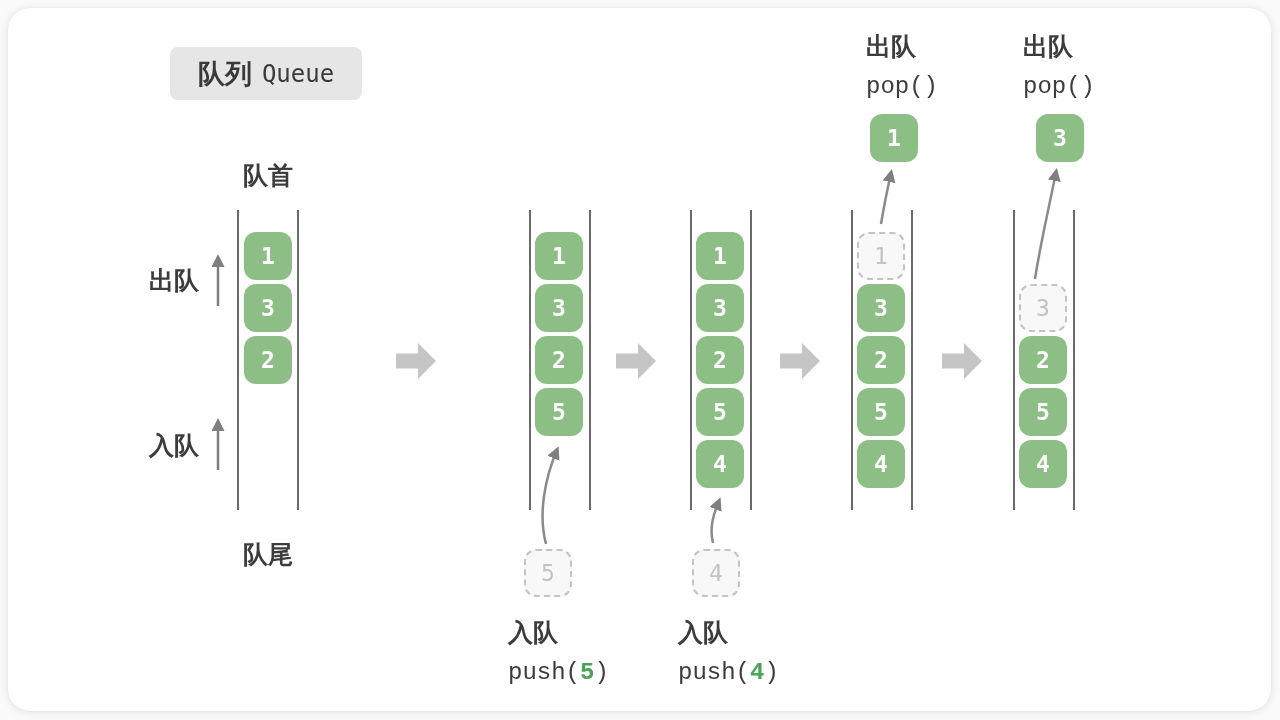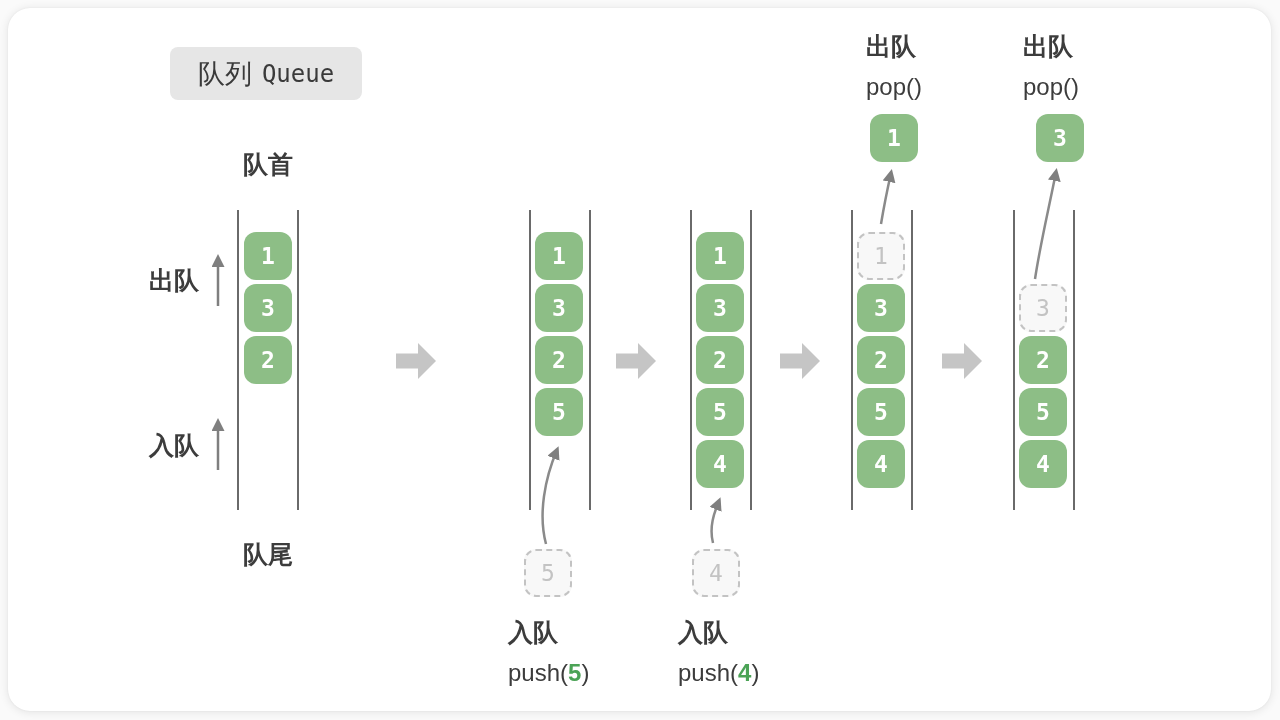--- a/index.html
+++ b/index.html
@@ -11,21 +11,21 @@
     position:absolute; left:8px; top:8px; width:1263px; height:703px;
     background:#ffffff; border-radius:22px;
     box-shadow:0 1px 10px rgba(0,0,0,0.10), 0 0 2px rgba(0,0,0,0.06);
   }
   
   .title-box {
     position:absolute; left:170px; top:47px; width:192px; height:53px;
     background:#e6e6e6; border-radius:8px;
     display:flex; align-items:center; justify-content:center; gap:10px;
   }
-  .title-zh { font-size:27px; font-weight:normal; color:#3a3a3a; }
+  .title-zh { font-size:27px; font-weight:bold; color:#3a3a3a; }
   .title-en { font-size:24px; font-family:"DejaVu Sans Mono", monospace; color:#3a3a3a; }
 
   
   .zh-bold { position:absolute; font-size:25px; font-weight:bold; color:#3c3c3c; white-space:nowrap; }
   .center76 { width:76px; text-align:center; }
 
   
   .wall { position:absolute; top:210px; width:2px; height:300px; background:#6a6a6a; }
 
   
@@ -41,21 +41,21 @@
 
   
   .blockarrow {
     position:absolute; top:343px; width:40px; height:36px; background:#c5c5c5;
     clip-path:polygon(0 29%, 55% 29%, 55% 0, 100% 50%, 55% 100%, 55% 71%, 0 71%);
   }
 
   
   .op-caption { position:absolute; white-space:nowrap; line-height:37px; }
   .op-zh { font-size:25px; font-weight:bold; color:#3c3c3c; }
-  .op-code { font-family:Liberation Sans, sans-serif; font-size:24px; color:#3c3c3c; }
+  .op-code { font-family:Liberation Mono, monospace; font-size:24px; color:#3c3c3c; }
   .op-code .arg { color:#4ba356; font-weight:bold; }
 
   .overlay { position:absolute; left:0; top:0; pointer-events:none; }
 
   .watermark {
     position:absolute; right:30px; top:677px;
     font-family:"DejaVu Sans Mono", monospace; font-size:17px; color:#c9c9c9;
     letter-spacing:0.5px;
   }
 </style>
@@ -63,21 +63,21 @@
 <body>
 
 <div class="canvas">
   <div class="card"></div>
 
   <div class="title-box">
     <span class="title-zh">队列</span>
     <span class="title-en">Queue</span>
   </div>
 
-  <div class="zh-bold center76" style="left:230px; top:148px;">队首</div>
+  <div class="zh-bold center76" style="left:230px; top:159px;">队首</div>
   <div class="zh-bold center76" style="left:230px; top:538px;">队尾</div>
 
   <div class="zh-bold" style="left:149px; top:264px;">出队</div>
   <div class="zh-bold" style="left:149px; top:429px;">入队</div>
 
   <div class="wall" style="left:237px;"></div>
   <div class="wall" style="left:297px;"></div>
   <div class="qbox" style="left:244px; top:232px;">1</div>
   <div class="qbox" style="left:244px; top:284px;">3</div>
   <div class="qbox" style="left:244px; top:336px;">2</div>

